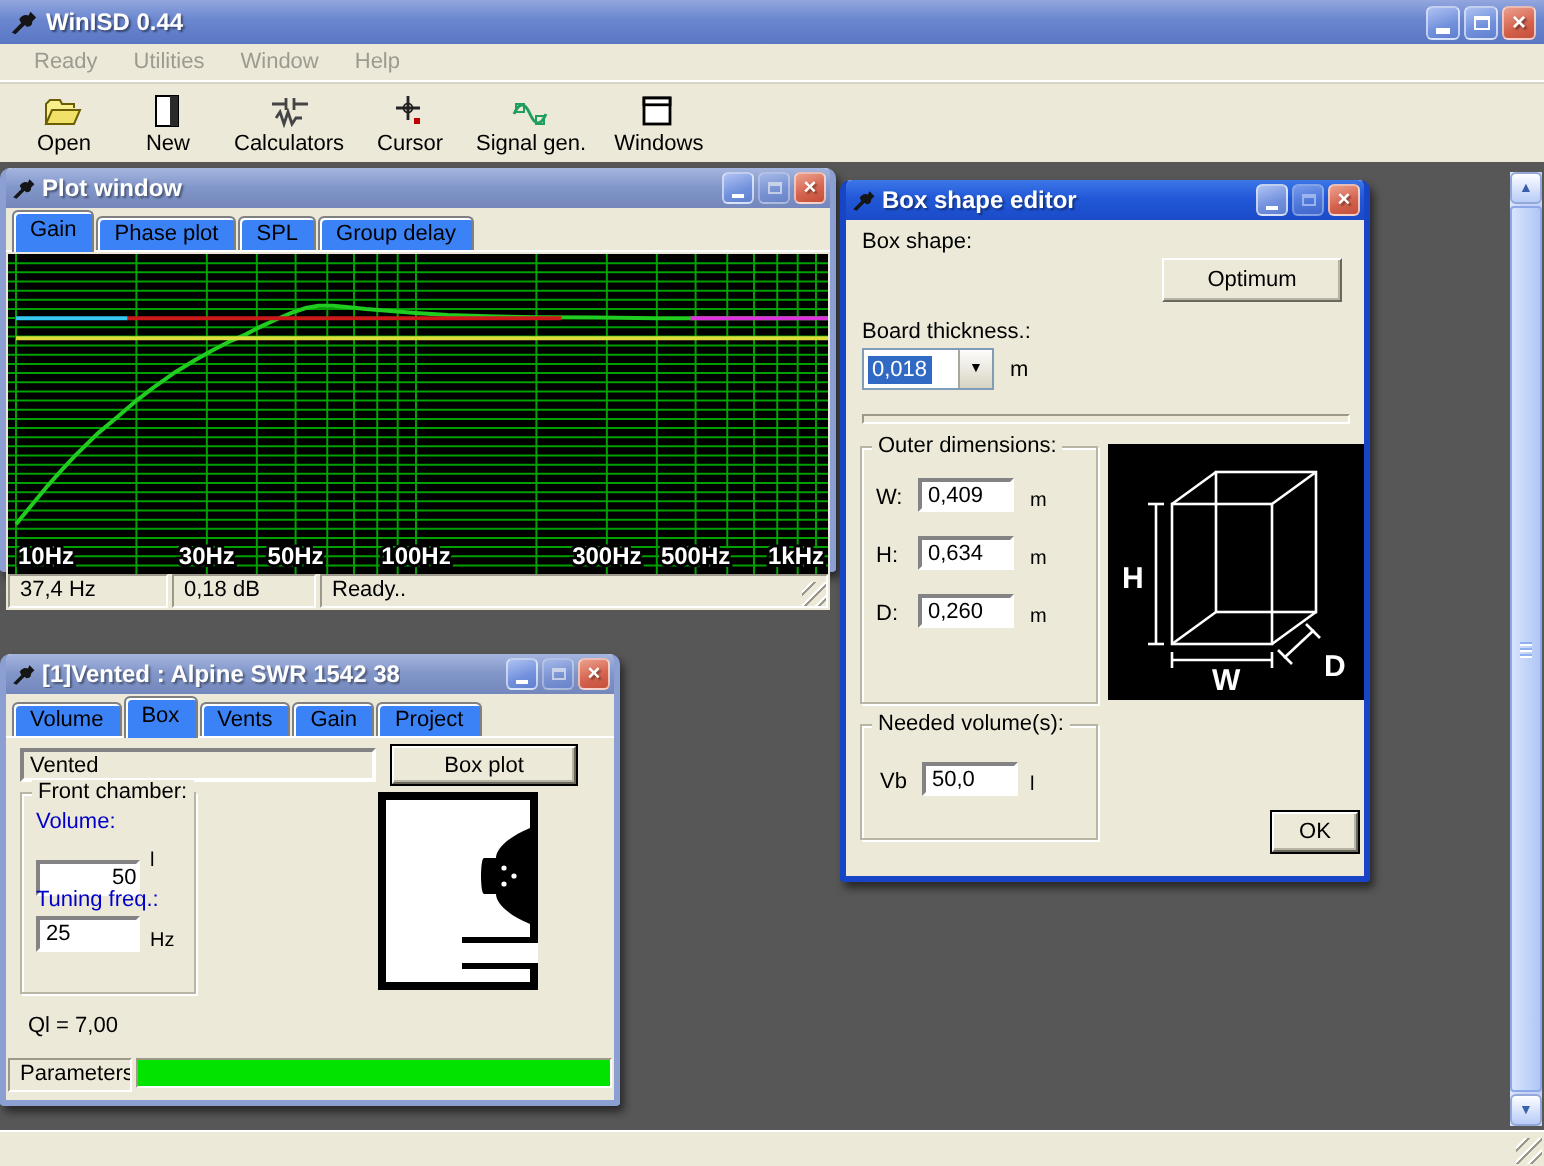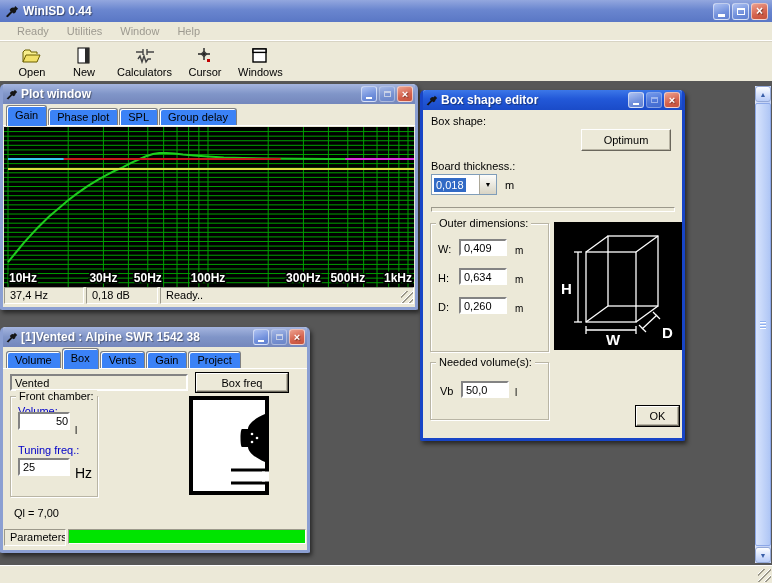--- a/index.html
+++ b/index.html
@@ -162,32 +162,42 @@
             <path d="M8 1 V13 M2 7 H14" stroke="#222" stroke-width="1.4"></path>
             <circle cx="8" cy="7" r="2.2" fill="none" stroke="#222"></circle>
             <circle cx="8" cy="7" r="1" fill="#222"></circle>
             <rect x="11" y="12" width="3" height="3" fill="#C00000"></rect>
           </svg>
       </span>
       <span class="tlabel">Cursor</span>
     </div>
     <div class="tbb">
       <span class="ticon">
+        <svg width="22" height="14" viewBox="0 0 22 14">
+            <path d="M2 7 Q6 -2 10 7 Q14 16 18 7" fill="none" stroke="#1F9E5E" stroke-width="1.5"></path>
+            <rect x="3" y="2" width="4" height="4" fill="none" stroke="#1F9E5E"></rect>
+            <rect x="13" y="8" width="4" height="4" fill="none" stroke="#1F9E5E"></rect>
+          </svg>
+      </span>
+      <span class="tlabel">Signal gen.</span>
+    </div>
+    <div class="tbb">
+      <span class="ticon">
         <svg width="16" height="16" viewBox="0 0 16 16">
             <rect x="1" y="1" width="13" height="13" fill="#fff" stroke="#000" stroke-width="1.4"></rect>
             <rect x="1" y="1" width="13" height="3.4" fill="#fff" stroke="#000" stroke-width="1.4"></rect>
           </svg>
       </span>
       <span class="tlabel">Windows</span>
     </div>
   </div>
 
   <div class="mdi">
 
-    <div class="win inactive" style="left:0;top:3px;width:418px;height:226px;">
+    <div class="win inactive" style="left:0;top:3px;width:418px;height:202px;">
       <div class="wtitle">
         <span style="display:flex;">
           <svg width="13" height="13" viewBox="0 0 16 16">
               <path d="M2 13 L7 8 L6 6 Q8 3 11 4 L12 2 L15 5 L13 7 Q13 10 10 10 L9 9 L4 14 Z" fill="#151515"></path>
             </svg>
         </span>
         <span>Plot window</span>
         <span class="tbtns">
           <span class="tb minb">
               <i class="g-min"></i>
@@ -304,29 +314,29 @@
       </div>
       <div class="tabrow">
         <span class="tab">Volume</span>
         <span class="tab active">Box</span>
         <span class="tab">Vents</span>
         <span class="tab">Gain</span>
         <span class="tab">Project</span>
       </div>
       <div class="page" style="height:160px;">
         <div class="inp" style="position:absolute;left:7px;top:5px;width:178px;height:17px;background:#ECE9D8;">Vented</div>
-        <button class="b95 bdef abs" style="left:193px;top:4px;width:92px;height:19px;">Box freq</button>
+        <button class="b95 bdef abs" style="left:193px;top:4px;width:92px;height:19px;">Box plot</button>
         <div class="grp" style="left:7px;top:27px;width:88px;height:101px;">
           <span class="legend">Front chamber:</span>
           <span class="lbl bluelbl" style="left:7px;top:8px;">Volume:</span>
-          <div class="inp" style="position:absolute;left:7px;top:15px;width:52px;height:18px;padding-left:36px;">50</div>
+          <div class="inp" style="position:absolute;left:7px;top:33px;width:52px;height:18px;padding-left:36px;">50</div>
           <span class="unit" style="left:64px;top:28px;">l</span>
           <span class="lbl bluelbl" style="left:7px;top:47px;">Tuning freq.:</span>
           <div class="inp" style="position:absolute;left:7px;top:61px;width:52px;height:18px;">25</div>
-          <span class="unit" style="left:64px;top:68px;font-size:14px;">Hz</span>
+          <span class="unit" style="left:64px;top:68px;font-size:10px;">Hz</span>
         </div>
         <span class="lbl" style="left:11px;top:138px;">Ql = 7,00</span>
         <span class="abs" style="left:186px;top:27px;">
           <svg width="80" height="99" viewBox="0 0 80 99">
             <rect x="2" y="2" width="76" height="95" fill="#ffffff" stroke="#000" stroke-width="4"></rect>
             <path d="M76,18 C64,23 59,29 59,33 L53,33 C51,33 51,51 53,51 L59,51 C59,55 64,61 76,66 Z" fill="#000"></path>
             <circle cx="63" cy="38" r="1.3" fill="#fff"></circle>
               <circle cx="63" cy="46" r="1.3" fill="#fff"></circle>
               <circle cx="68" cy="42" r="1.3" fill="#fff"></circle>
             <line x1="42" y1="74" x2="78" y2="74" stroke="#000" stroke-width="3"></line>

